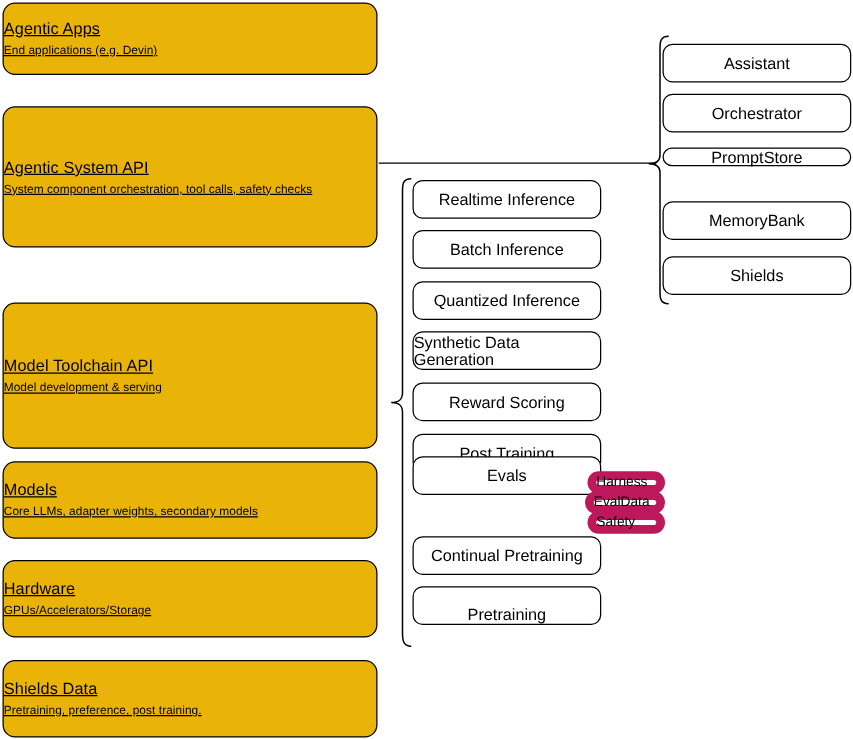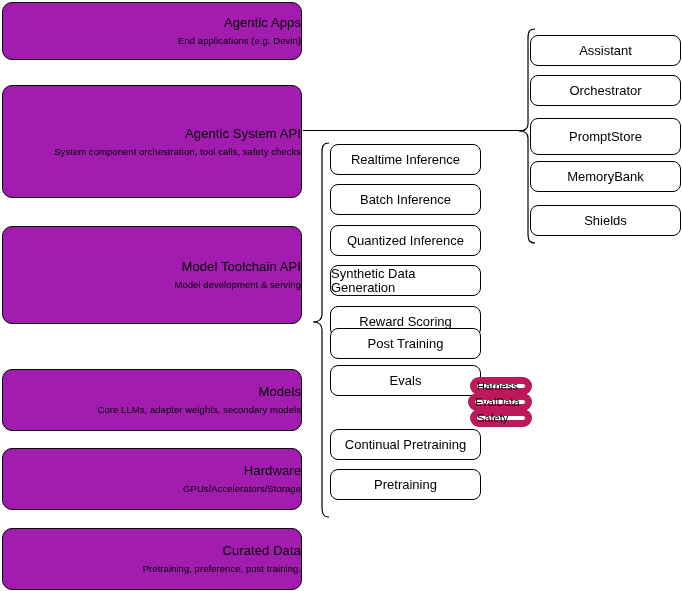--- a/index.html
+++ b/index.html
@@ -16,26 +16,27 @@
     width: 682px;
     height: 591px;
     background: #ffffff;
     overflow: hidden;
   }
   .rbox {
     position: absolute;
     box-sizing: border-box;
     border: 1px solid #000000;
     border-radius: 10px;
-    background: #a21caf;
+    background: #eab308;
     display: flex;
     flex-direction: column;
-    align-items: flex-end;
+    align-items: flex-start;
     justify-content: center;
     text-align: center;
+    text-decoration: underline;
   }
   .layer-title {
     font-size: 13px;
     line-height: 16px;
     color: #000000;
     letter-spacing: 0.1px;
   }
   .layer-sub {
     font-size: 9.5px;
     line-height: 13px;
@@ -92,37 +93,37 @@
   <div class="rbox" style="left:2px; top:2px; width:300px; height:58px;">
     <div class="layer-title">Agentic Apps</div>
     <div class="layer-sub">End applications (e.g. Devin)</div>
   </div>
 
   <div class="rbox" style="left:2px; top:85px; width:300px; height:113px;">
     <div class="layer-title">Agentic System API</div>
     <div class="layer-sub">System component orchestration, tool calls, safety checks</div>
   </div>
 
-  <div class="rbox" style="left:2px; top:226px; width:300px; height:98px;padding-left:17px;">
+  <div class="rbox" style="left:2px; top:242px; width:300px; height:117px;">
     <div class="layer-title">Model Toolchain API</div>
     <div class="layer-sub">Model development &amp; serving</div>
   </div>
 
   <div class="rbox" style="left:2px; top:369px; width:300px; height:62px;">
     <div class="layer-title">Models</div>
     <div class="layer-sub">Core LLMs, adapter weights, secondary models</div>
   </div>
 
   <div class="rbox" style="left:2px; top:448px; width:300px; height:62px;">
     <div class="layer-title">Hardware</div>
     <div class="layer-sub">GPUs/Accelerators/Storage</div>
   </div>
 
   <div class="rbox" style="left:2px; top:528px; width:300px; height:62px;">
-    <div class="layer-title">Curated Data</div>
+    <div class="layer-title">Shields Data</div>
     <div class="layer-sub">Pretraining, preference, post training.</div>
   </div>
 
   <div class="connector" style="left:303px; top:130px; width:222px; height:1px;"></div>
 
   <svg class="brace" style="left:303px; top:142px;" width="28" height="376" viewBox="0 0 28 376">
     <path d="M 26 1 C 19 1 19 6 19 11 L 19 172 C 19 178 16 180 10 180 C 16 180 19 182 19 188 L 19 364 C 19 369 19 375 26 375"></path>
   </svg>
 
   <svg class="brace" style="left:509px; top:28px;" width="28" height="216" viewBox="0 0 28 216">
@@ -137,50 +138,50 @@
   </div>
   <div class="capsule" style="left:330px; top:184px; width:151px; height:31px;">
     <span>Batch Inference</span>
   </div>
   <div class="capsule" style="left:330px; top:306px; width:151px; height:31px;">
     <span>Reward Scoring</span>
   </div>
   <div class="capsule" style="left:330px; top:265px; width:151px; height:31px;">
     <span>Synthetic Data Generation</span>
   </div>
-  <div class="capsule" style="left:330px; top:328px; width:151px; height:31px;">
+  <div class="capsule" style="left:330px; top:347px; width:151px; height:31px;">
     <span>Post Training</span>
   </div>
   <div class="capsule" style="left:330px; top:365px; width:151px; height:31px;">
     <span>Evals</span>
   </div>
   <div class="capsule" style="left:330px; top:429px; width:151px; height:31px;">
     <span>Continual Pretraining</span>
   </div>
-  <div class="capsule" style="left:330px; top:469px; width:151px; height:31px;">
+  <div class="capsule" style="left:330px; top:469px; width:151px; height:31px;align-items:flex-end;">
     <span>Pretraining</span>
   </div>
 
   <div class="pill" style="left:470px; top:377px; width:62px; height:18px;">
     <span>Harness</span>
   </div>
   <div class="pill" style="left:468px; top:393px; width:64px; height:18px;">
     <span>EvalData</span>
   </div>
   <div class="pill" style="left:470px; top:409px; width:62px; height:18px;">
     <span>Safety</span>
   </div>
 
   <div class="capsule" style="left:530px; top:35px; width:151px; height:31px;">
     <span>Assistant</span>
   </div>
   <div class="capsule" style="left:530px; top:75px; width:151px; height:31px;">
     <span>Orchestrator</span>
   </div>
-  <div class="capsule" style="left:530px; top:118px; width:151px; height:37px;">
+  <div class="capsule" style="left:530px; top:118px; width:151px; height:15px;">
     <span>PromptStore</span>
   </div>
   <div class="capsule" style="left:530px; top:161px; width:151px; height:31px;">
     <span>MemoryBank</span>
   </div>
   <div class="capsule" style="left:530px; top:205px; width:151px; height:31px;">
     <span>Shields</span>
   </div>
 
 </div>

